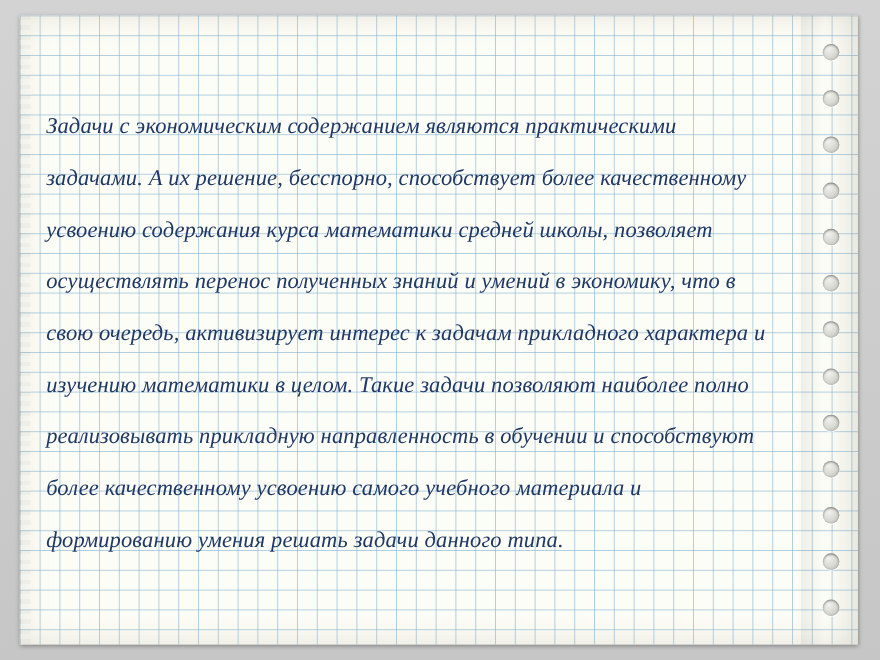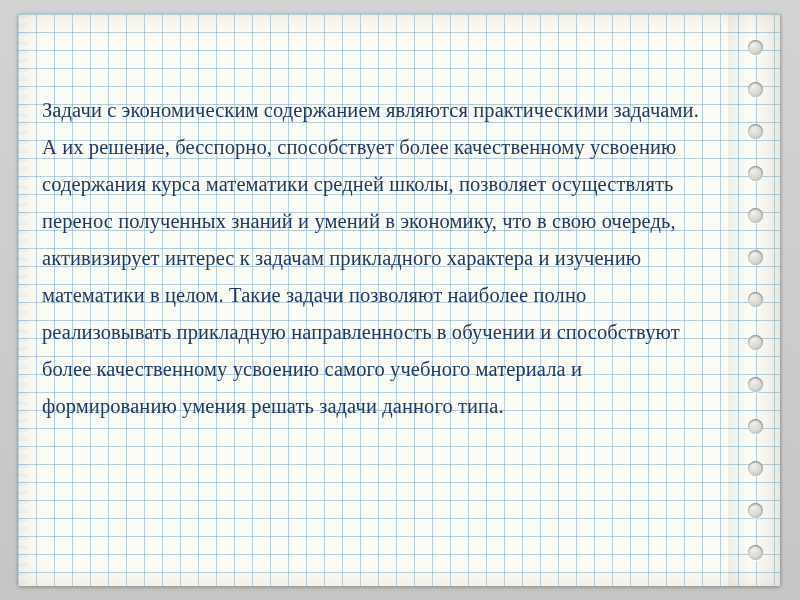--- a/index.html
+++ b/index.html
@@ -86,25 +86,26 @@
     position: absolute;
     left: 24px;
     top: 78px;
     width: 658px;
     z-index: 3;
   }
   .para {
     margin: 0;
     color: #1f3864;
     font-size: 20.5px;
-    line-height: 37px;
+    line-height: 47px;
     text-align: justify;
     text-justify: inter-word;
     font-family: "Liberation Serif", serif;
     letter-spacing: 0.1px;
+    font-style: italic;
   }
   .para:last-child {
     text-align: left;
   }
 </style>
 </head>
 <body>
 
 <div class="slide">
 

